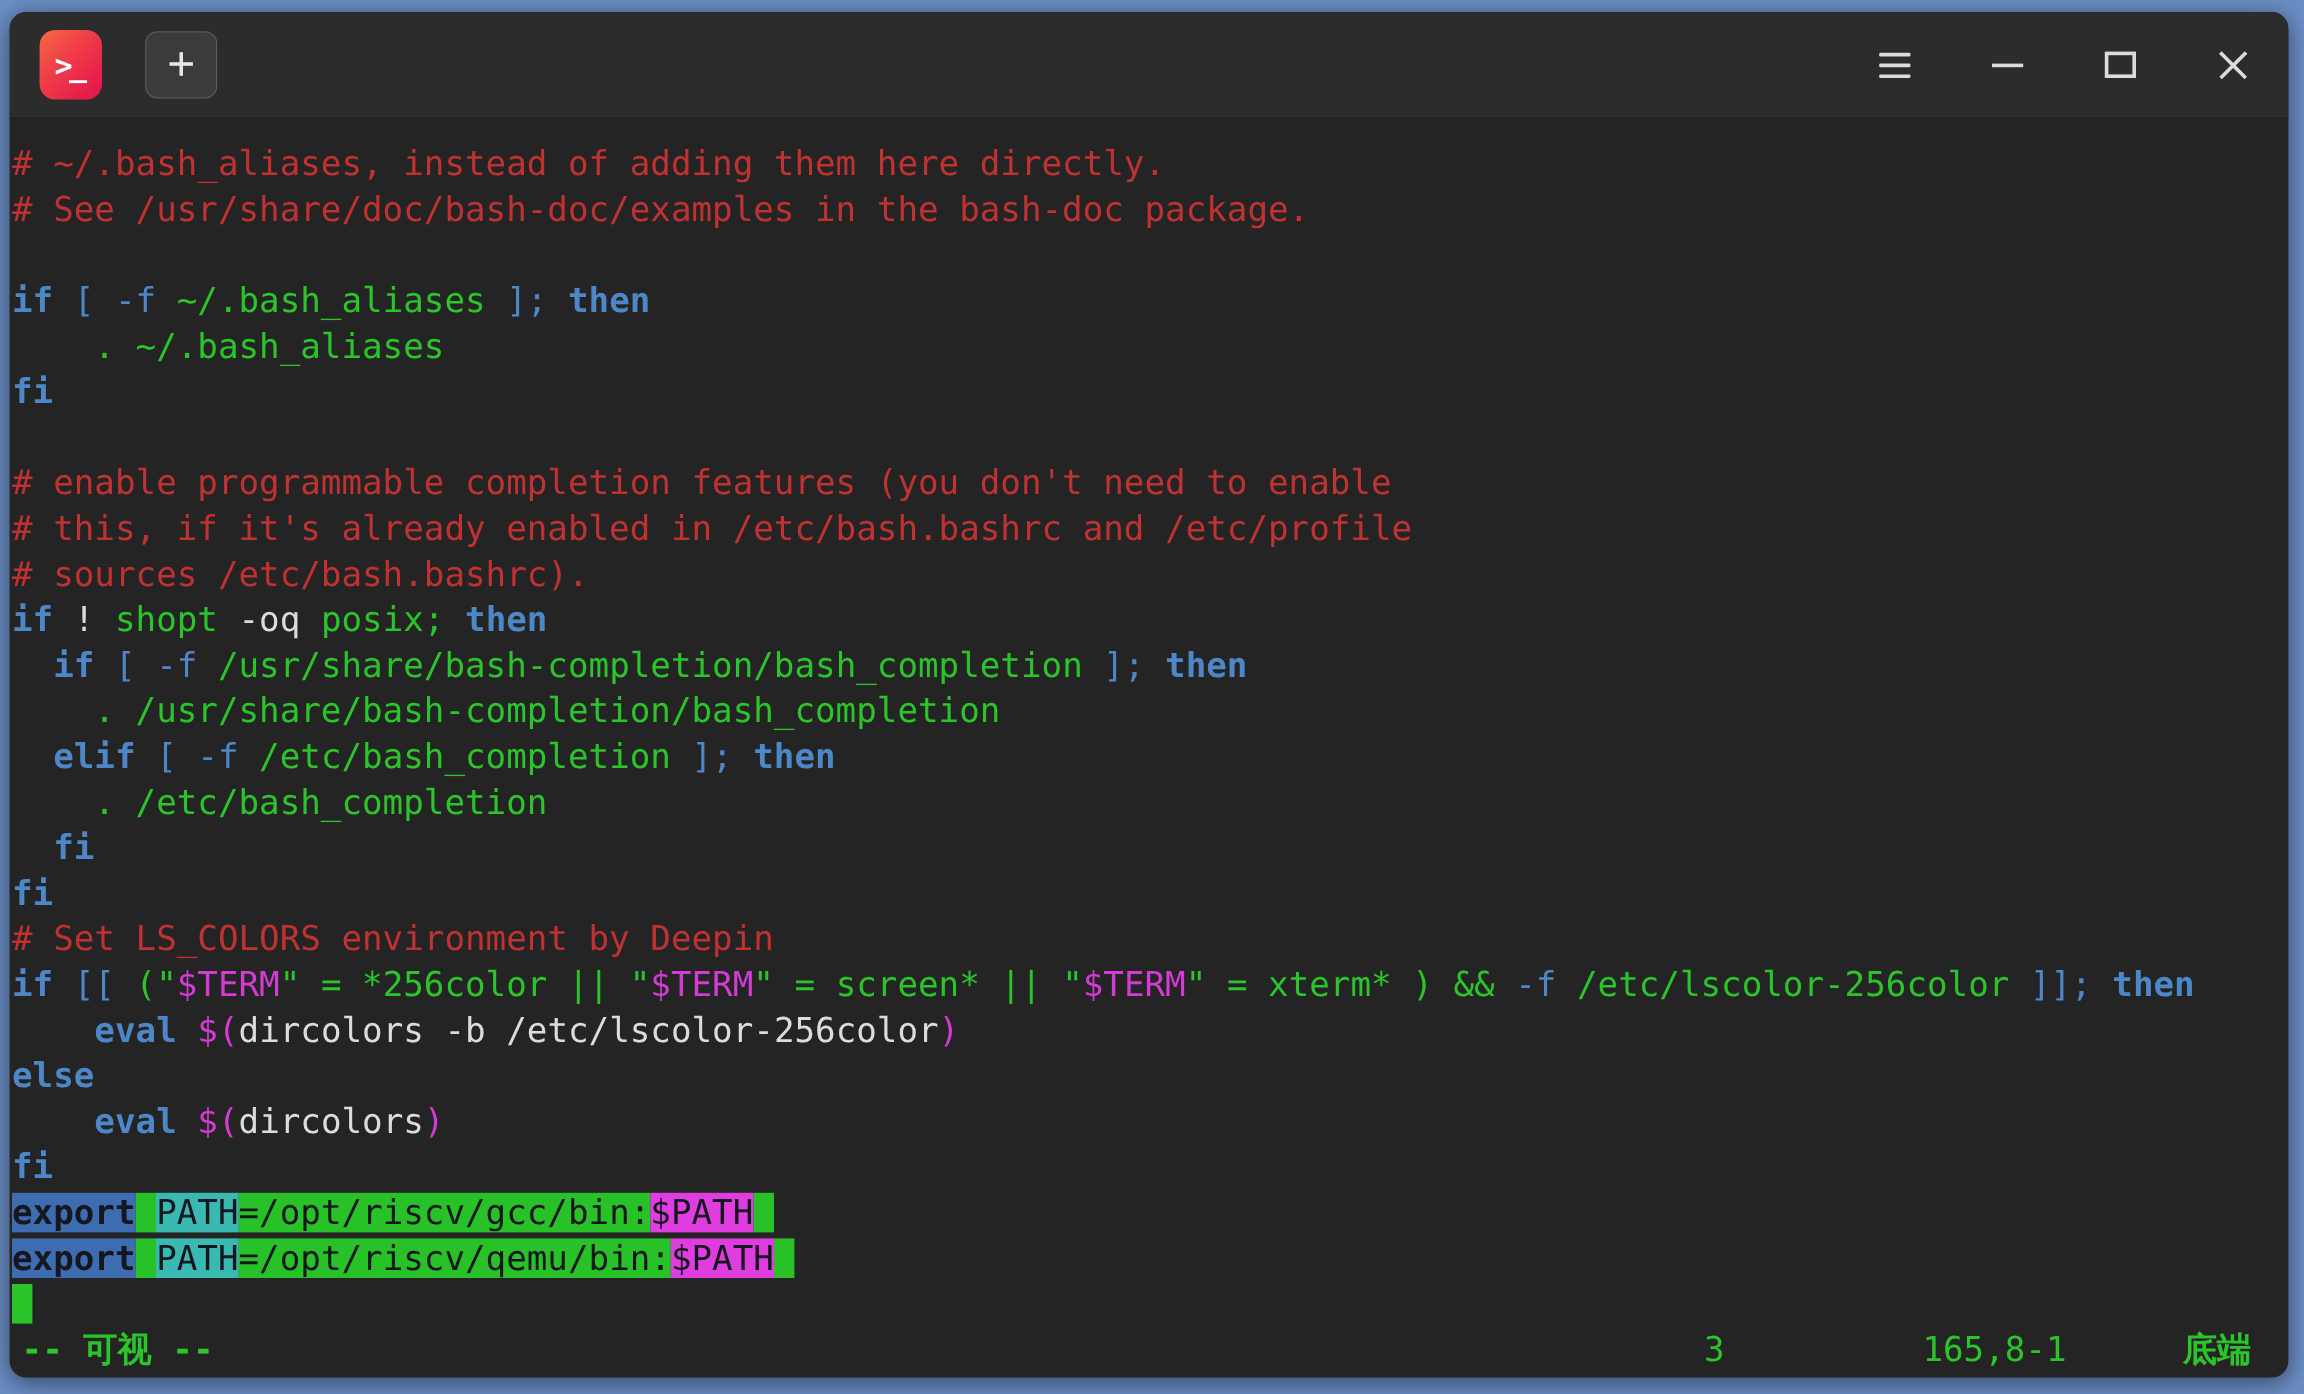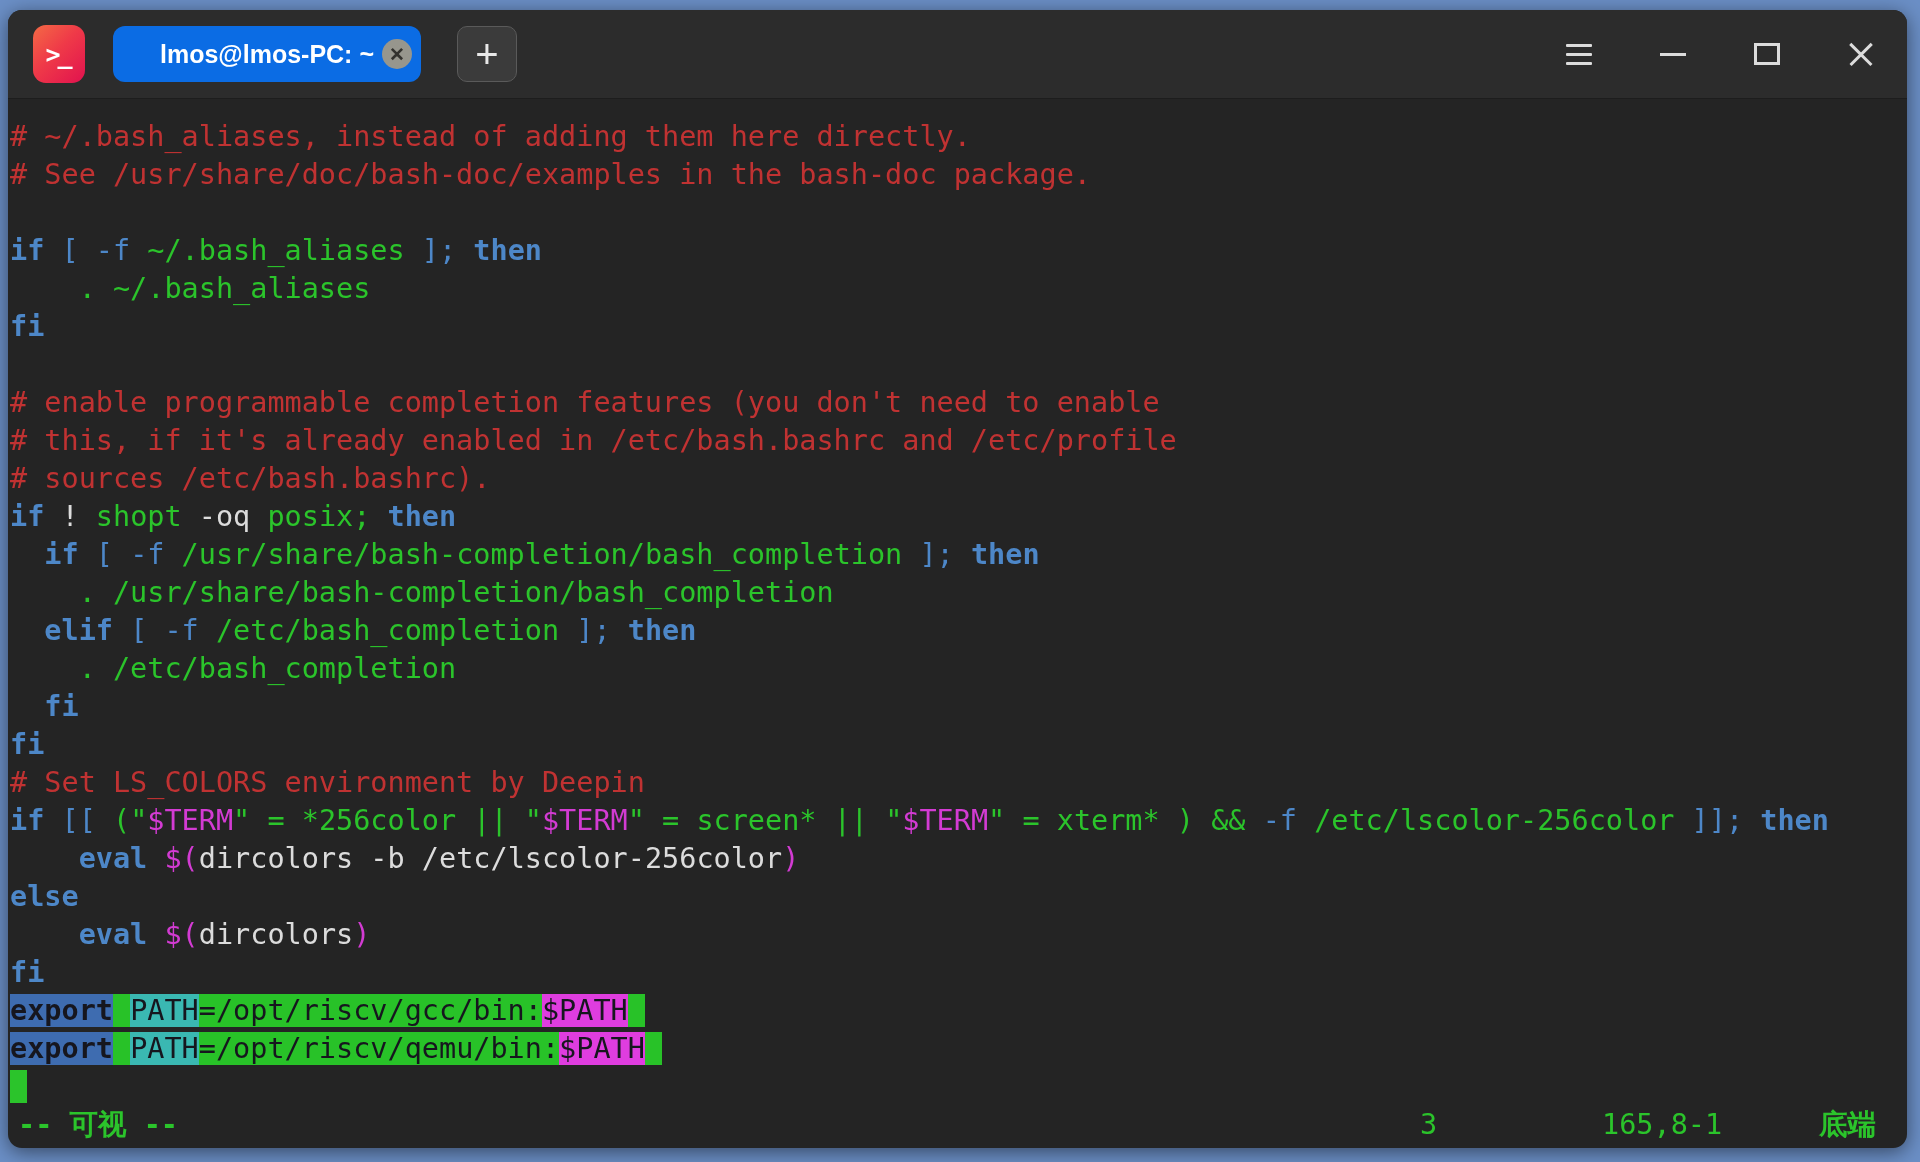--- a/index.html
+++ b/index.html
@@ -76,26 +76,20 @@
 </style>
 </head>
 <body style="background: rgb(107, 143, 198);">
 
 <div class="window" style="background: rgb(36, 36, 36);">
 
   <div class="titlebar" style="background: rgb(44, 44, 44);">
     <div class="app-icon">
       <span>&gt;_</span>
     </div>
-    <div class="tab" style="background: rgb(11, 108, 228);">
-      <span>lmos@lmos-PC: ~</span>
-      <span class="tab-close">
-        <span>✕</span>
-      </span>
-    </div>
     <div class="plus-btn">
       <span>+</span>
     </div>
     <div class="tb-spacer"></div>
     <div class="controls">
       <div class="ctl">
         <span class="burger">
             <i></i>
             <i></i>
             <i></i>

